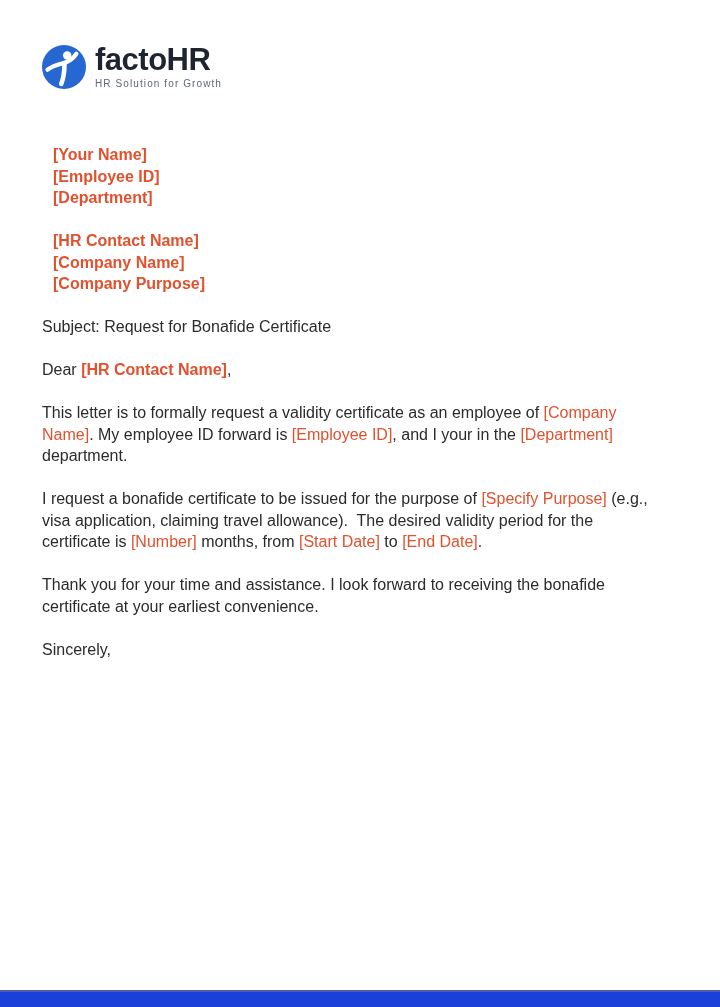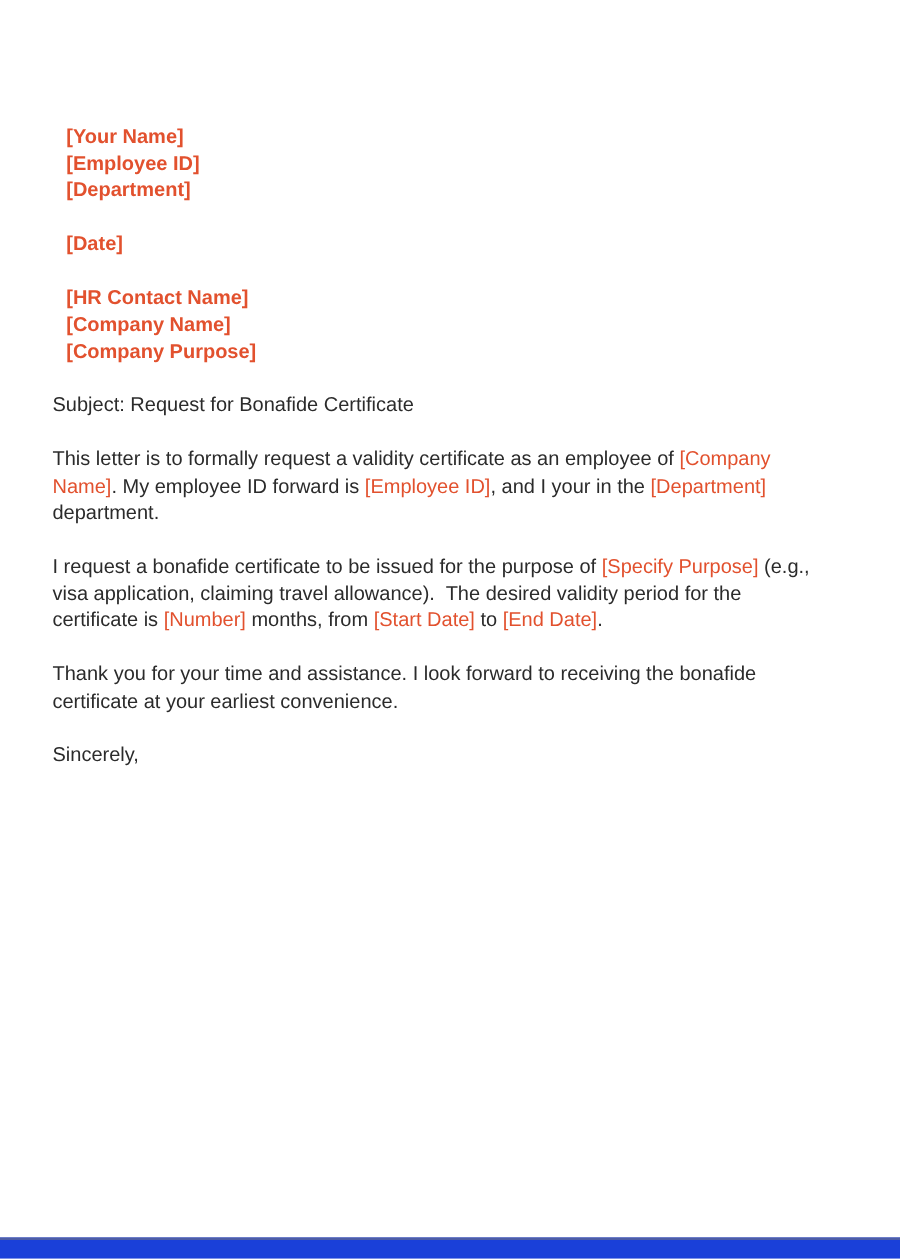--- a/index.html
+++ b/index.html
@@ -54,41 +54,51 @@
     background: #1a40d9;
     border-top: 2px solid #4d5da6;
     box-sizing: border-box;
   }
 </style>
 </head>
 <body>
 
 <div class="page">
 
+  <div class="logo-row">
+    <svg class="logo-mark" viewBox="0 0 48 48" xmlns="http://www.w3.org/2000/svg" aria-hidden="true">
+      <circle cx="24" cy="24" r="24" fill="#2767d2"></circle>
+      <circle cx="27.5" cy="11.5" r="4.6" fill="#ffffff"></circle>
+      <path d="M6 27 C 14 21.5, 21 21, 27 18.5 C 32.5 16.2, 35.5 12.5, 37.5 9.5" stroke="#ffffff" stroke-width="4.6" fill="none" stroke-linecap="round"></path>
+      <path d="M24.5 21.5 C 24.5 29, 23.5 36, 21 42.5" stroke="#ffffff" stroke-width="5" fill="none" stroke-linecap="round"></path>
+    </svg>
+    <div class="logo-text-col">
+      <div class="brand-name">factoHR</div>
+      <div class="brand-tagline">HR Solution for Growth</div>
+    </div>
+  </div>
 
   <div class="letter">
 
     <div class="block">
       <p class="line ph b">[Your Name]</p>
       <p class="line ph b">[Employee ID]</p>
       <p class="line ph b">[Department]</p>
     </div>
 
-    <div class="block">
-      <p class="line ph b">[Date]</p>
-    </div>
 
     <div class="block">
       <p class="line ph b">[HR Contact Name]</p>
       <p class="line ph b">[Company Name]</p>
       <p class="line ph b">[Company Purpose]</p>
     </div>
 
     <p class="block">Subject: Request for Bonafide Certificate</p>
 
+    <p class="block runs"><span class="">Dear </span><span class="ph b">[HR Contact Name]</span><span class="">,</span></p>
 
     <p class="block runs"><span class="">This letter is to formally request a validity certificate as an employee of </span><span class="ph">[Company Name]</span><span class="">. My employee ID forward is </span><span class="ph">[Employee ID]</span><span class="">, and I your in the </span><span class="ph">[Department]</span><span class=""> department.</span></p>
 
     <p class="block runs"><span class="">I request a bonafide certificate to be issued for the purpose of </span><span class="ph">[Specify Purpose]</span><span class=""> (e.g., visa application, claiming travel allowance).  The desired validity period for the certificate is </span><span class="ph">[Number]</span><span class=""> months, from </span><span class="ph">[Start Date]</span><span class=""> to </span><span class="ph">[End Date]</span><span class="">.</span></p>
 
     <p class="block">Thank you for your time and assistance. I look forward to receiving the bonafide certificate at your earliest convenience.</p>
 
     <p class="block">Sincerely,</p>
 
 

